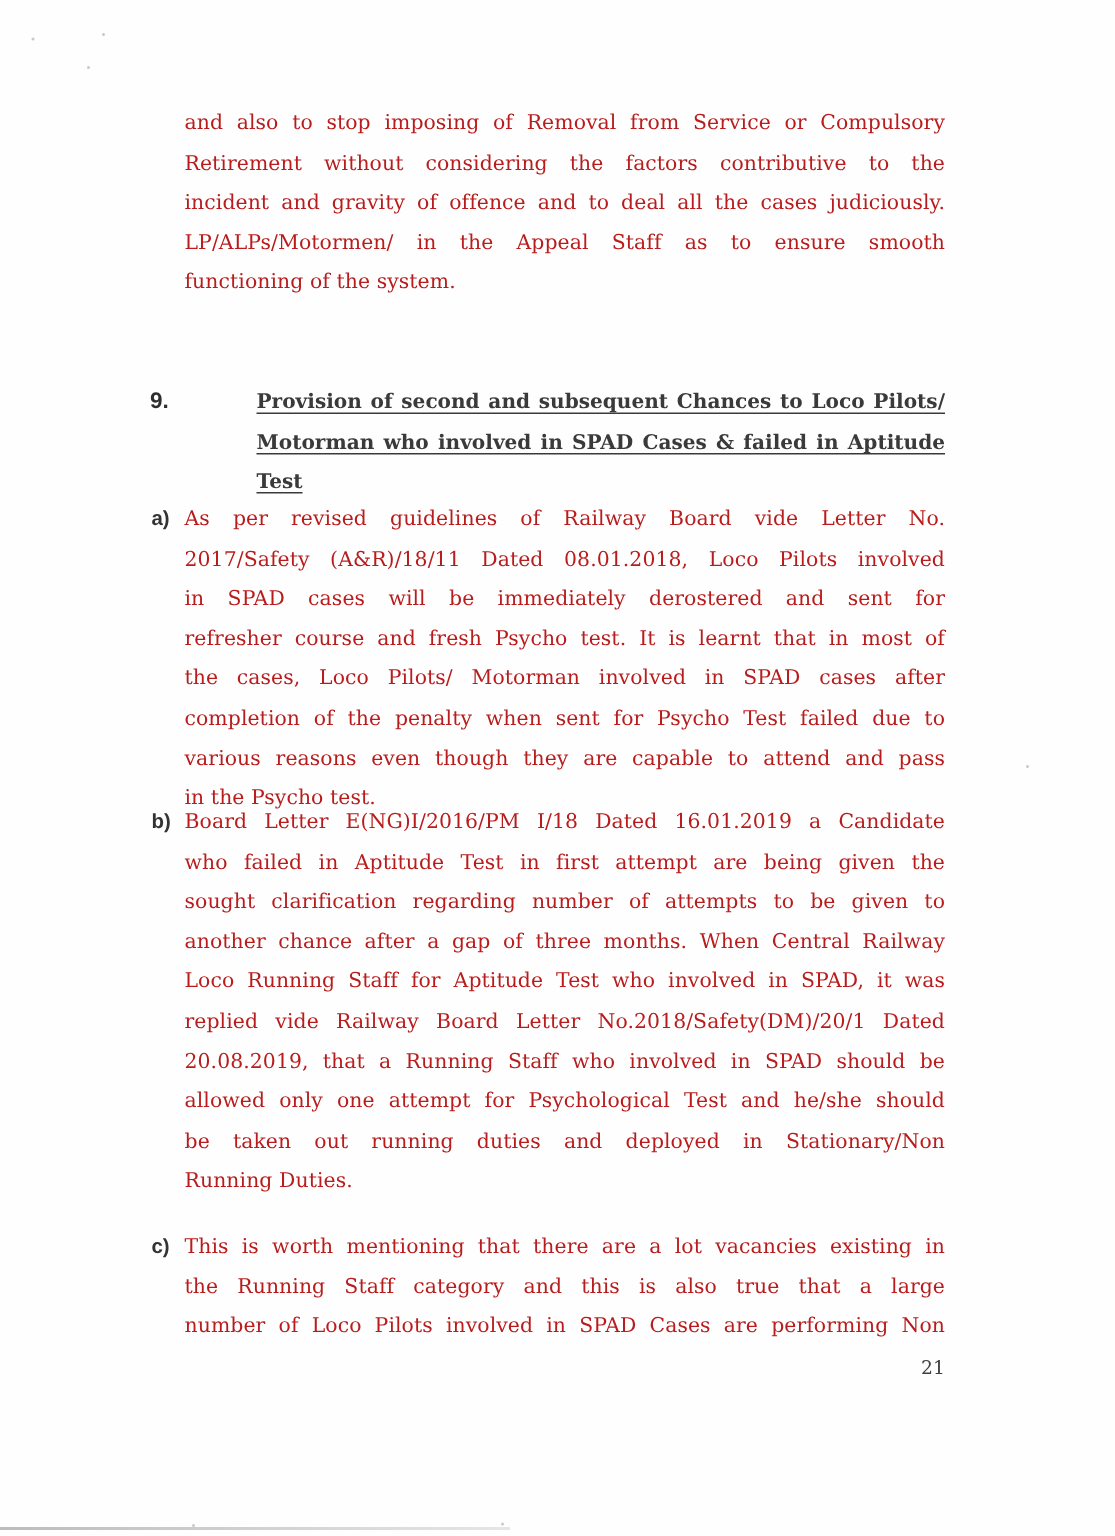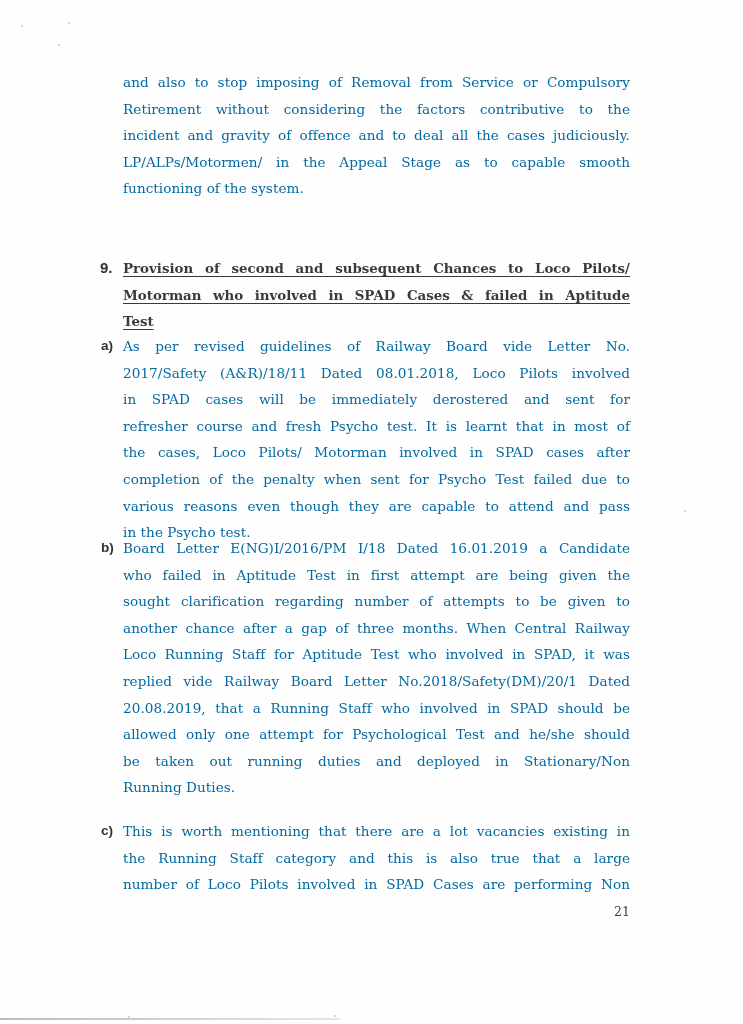--- a/index.html
+++ b/index.html
@@ -25,21 +25,21 @@
       position: absolute;
       left: 123px;
       width: 507px;
     }
     .line {
       height: 26.6px;
       line-height: 26.6px;
       font-size: 13.6px;
       white-space: nowrap;
       letter-spacing: 0.05px;
-      color: #0369a1;
+      color: #b91c1c;
     }
     .line.justify {
       text-align: justify;
       text-align-last: justify;
     }
     .line.last {
       text-align: right;
       text-align-last: left;
     }
     .heading-num {
@@ -59,20 +59,21 @@
       width: 507px;
     }
     .heading .hline {
       height: 26.6px;
       line-height: 26.6px;
       font-family: "DejaVu Serif", serif;
       font-weight: bold;
       font-size: 13.4px;
       color: #3a3a3a;
       white-space: nowrap;
+      margin-left: 48px;
     }
     .heading .hline span {
       text-decoration: underline;
       text-decoration-thickness: 1px;
       text-underline-offset: 3px;
     }
     .heading .hline.justify {
       text-align: justify;
       text-align-last: justify;
     }
@@ -110,21 +111,21 @@
   </style>
 </head>
 <body>
 
 <div class="page">
 
   <div class="block" style="top:69px;">
     <div class="line justify">and also to stop imposing of Removal from Service or Compulsory</div>
     <div class="line justify">Retirement without considering the factors contributive to the</div>
     <div class="line justify">incident and gravity of offence and to deal all the cases judiciously.</div>
-    <div class="line justify">LP/ALPs/Motormen/ in the Appeal Stage as to capable smooth</div>
+    <div class="line justify">LP/ALPs/Motormen/ in the Appeal Staff as to ensure smooth</div>
     <div class="line last">functioning of the system.</div>
   </div>
 
   <div class="heading-num">9.</div>
   <div class="heading">
     <div class="hline justify"><span>Provision of second and subsequent Chances to Loco Pilots/</span></div>
     <div class="hline justify"><span>Motorman  who involved in SPAD Cases &amp; failed in Aptitude</span></div>
     <div class="hline"><span>Test</span></div>
   </div>
 

